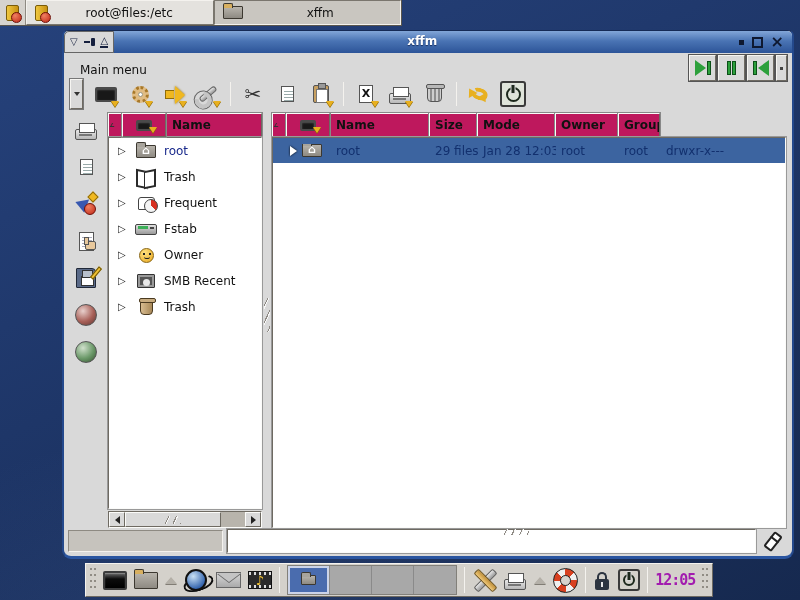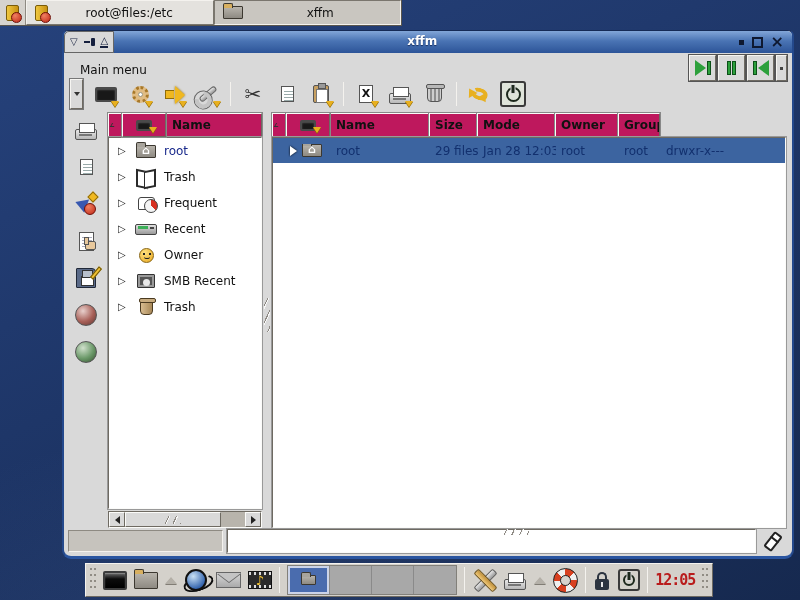--- a/index.html
+++ b/index.html
@@ -239,21 +239,21 @@
   .pgrip::before{left:0;} .pgrip::after{left:4px;}
   .p-ic{width:30px;height:30px;display:flex;align-items:center;justify-content:center;position:relative;}
   .p-sep{width:1px;height:26px;background:#9a968e;border-right:1px solid #f4f2ee;}
   .popup-tri{width:0;height:0;border-left:6px solid transparent;border-right:6px solid transparent;border-bottom:7px solid #b4b0a8;
     filter:drop-shadow(0 1px 0 #807c74);}
   .ic-term{width:24px;height:19px;background:linear-gradient(#6a6a6a,#0c0c0c 40%,#000);border:2px solid #3c3c3c;border-radius:2px;box-shadow:inset 0 1px 1px #888;}
   .pager{display:flex;height:30px;border:1px solid #82807a;}
   .pager-cell{width:42px;background:#a8a8a8;border-right:1px solid #8a8a8a;display:flex;align-items:center;justify-content:center;}
   .pager-cell:last-child{border-right:none;}
   .pager-cell.active{background:#4a6cae;box-shadow:inset 0 0 0 2px #ccd4e8;}
-  .clock{font-family:"DejaVu Sans Mono","Liberation Mono",monospace;font-weight:bold;font-size:15px;color:#b91c1c;letter-spacing:-1px;}
+  .clock{font-family:"DejaVu Sans Mono","Liberation Mono",monospace;font-weight:bold;font-size:15px;color:#a21caf;letter-spacing:-1px;}
 </style>
 </head>
 <body>
 
 <div class="desktop-arc"></div>
 
 <div class="top-taskbar">
   <div class="task-appbtn">
     <span class="i ic-suroot"></span>
   </div>
@@ -419,21 +419,21 @@
           <span class="icon-box">
               <span class="i ic-frequent"></span>
             </span>
           <span class="lbl">Frequent</span>
         </div>
         <div class="tree-row">
           <span class="tree-expander">▷</span>
           <span class="icon-box">
               <span class="i ic-drive"></span>
             </span>
-          <span class="lbl">Recent</span>
+          <span class="lbl">Fstab</span>
         </div>
         <div class="tree-row">
           <span class="tree-expander">▷</span>
           <span class="icon-box">
               <span class="i ic-smiley"></span>
             </span>
           <span class="lbl">Owner</span>
         </div>
         <div class="tree-row">
           <span class="tree-expander">▷</span>

